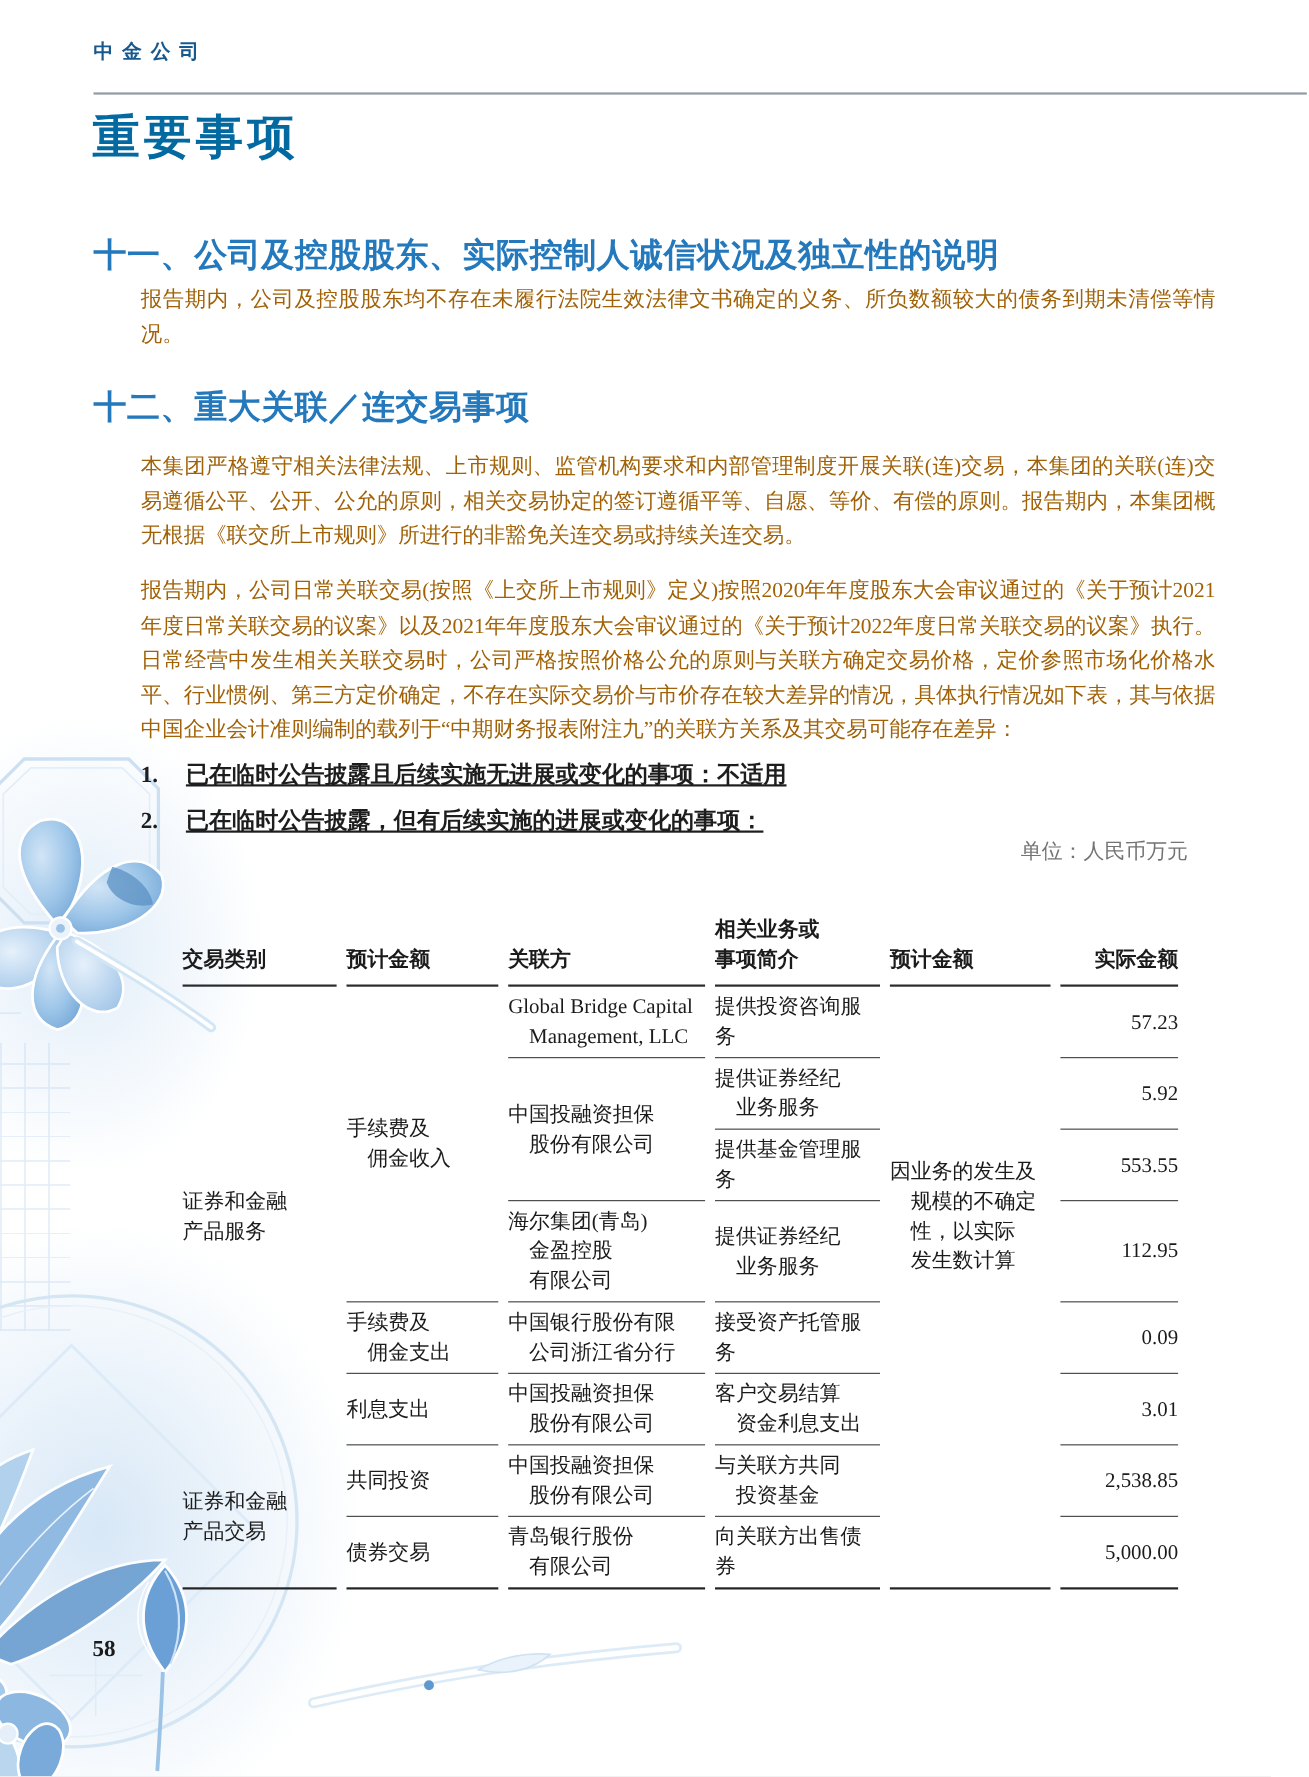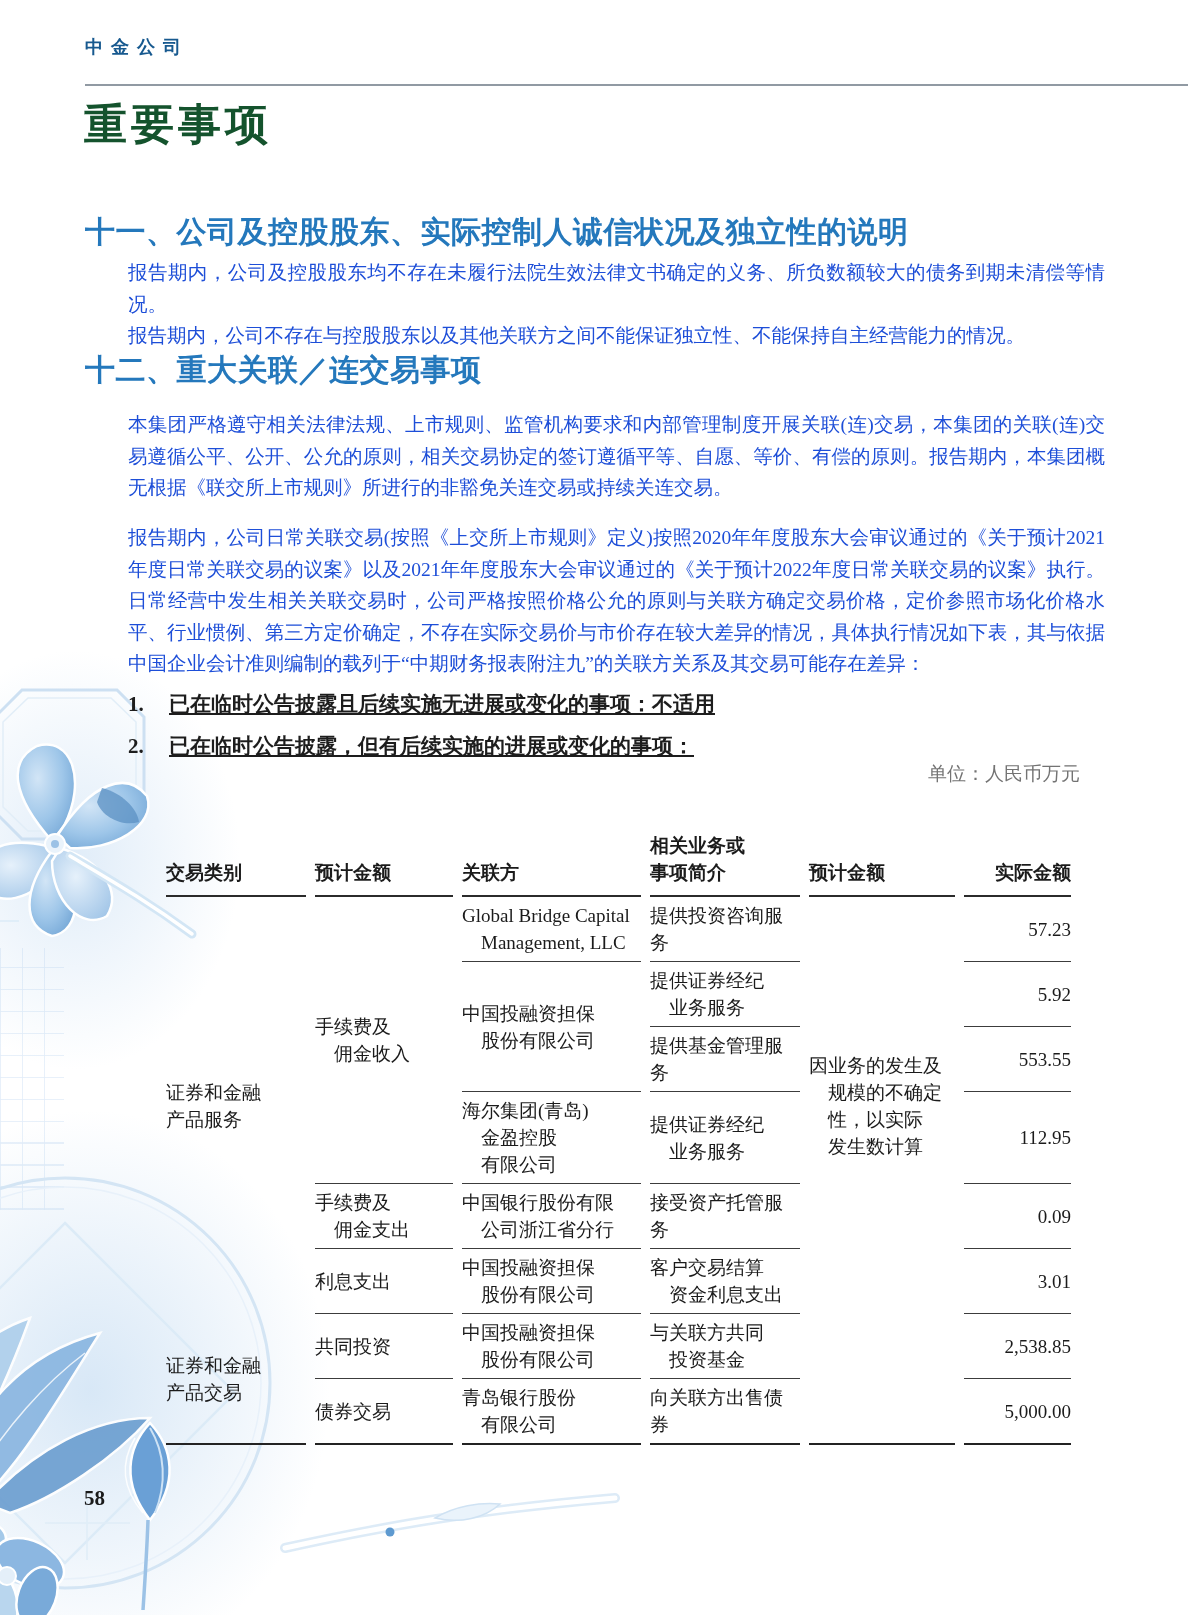--- a/index.html
+++ b/index.html
@@ -2,24 +2,24 @@
 <html><head>
 <meta charset="utf-8">
 <style>
   html,body{margin:0;padding:0;background:#e8e8e8;}
   .page{position:relative;width:1190px;height:1615px;margin:0 auto;background:#ffffff;overflow:hidden;
         font-family:"Liberation Serif","DejaVu Serif",serif;color:#262626;}
   .abs{position:absolute;}
   
   .brand{left:85px;top:35px;font-size:18px;font-weight:bold;letter-spacing:8px;color:#17598f;z-index:2;}
   .brand-rule{left:85px;top:84px;width:1103px;height:2px;background:#919aa3;z-index:2;}
-  .doc-title{left:84px;top:96px;font-size:43px;font-weight:bold;letter-spacing:4px;color:#14532d;z-index:2;}
+  .doc-title{left:84px;top:96px;font-size:43px;font-weight:bold;letter-spacing:4px;color:#0369a1;z-index:2;}
   
   .sec-heading{left:85px;font-size:30px;font-weight:bold;color:#2478bc;z-index:2;letter-spacing:0.5px;}
-  .para{left:128px;width:977px;font-size:19.5px;line-height:31.5px;text-align:justify;color:#1d4ed8;z-index:2;}
+  .para{left:128px;width:977px;font-size:19.5px;line-height:31.5px;text-align:justify;color:#a16207;z-index:2;}
   .sec11-h{top:212px;}
   .sec11-p1{top:257px;}
   .sec11-p2{top:320px;}
   .sec12-h{top:350px;}
   .sec12-p1{top:409px;}
   .sec12-p2{top:522px;}
   
   .item{left:128px;width:977px;font-size:21px;font-weight:bold;color:#1d1d1d;z-index:2;}
   .item1{top:690px;text-decoration:underline;}
   .item2{top:732px;text-decoration:underline;}
@@ -111,21 +111,20 @@
     <path d="M520,390 C540,378 565,374 585,376 C570,390 545,396 520,390 Z" fill="#eaf3fb" stroke="#cfe2f3" stroke-width="1.5"></path>
     <circle cx="475" cy="404" r="4.5" fill="#5e9ad0"></circle>
   </svg>
 
   <div class="abs brand">中金公司</div>
   <div class="abs brand-rule"></div>
   <div class="abs doc-title">重要事项</div>
 
   <div class="abs sec-heading sec11-h">十一、公司及控股股东、实际控制人诚信状况及独立性的说明</div>
   <div class="abs para sec11-p1">报告期内，公司及控股股东均不存在未履行法院生效法律文书确定的义务、所负数额较大的债务到期未清偿等情况。</div>
-  <div class="abs para sec11-p2">报告期内，公司不存在与控股股东以及其他关联方之间不能保证独立性、不能保持自主经营能力的情况。</div>
 
   <div class="abs sec-heading sec12-h">十二、重大关联／连交易事项</div>
   <div class="abs para sec12-p1">本集团严格遵守相关法律法规、上市规则、监管机构要求和内部管理制度开展关联(连)交易，本集团的关联(连)交易遵循公平、公开、公允的原则，相关交易协定的签订遵循平等、自愿、等价、有偿的原则。报告期内，本集团概无根据《联交所上市规则》所进行的非豁免关连交易或持续关连交易。</div>
   <div class="abs para sec12-p2">报告期内，公司日常关联交易(按照《上交所上市规则》定义)按照2020年年度股东大会审议通过的《关于预计2021年度日常关联交易的议案》以及2021年年度股东大会审议通过的《关于预计2022年度日常关联交易的议案》执行。日常经营中发生相关关联交易时，公司严格按照价格公允的原则与关联方确定交易价格，定价参照市场化价格水平、行业惯例、第三方定价确定，不存在实际交易价与市价存在较大差异的情况，具体执行情况如下表，其与依据中国企业会计准则编制的载列于“中期财务报表附注九”的关联方关系及其交易可能存在差异：</div>
 
   <div class="abs item item1">
     <span class="no">1.</span><span>已在临时公告披露且后续实施无进展或变化的事项：不适用</span>
   </div>
   <div class="abs item item2">
     <span class="no">2.</span><span>已在临时公告披露，但有后续实施的进展或变化的事项：</span>

